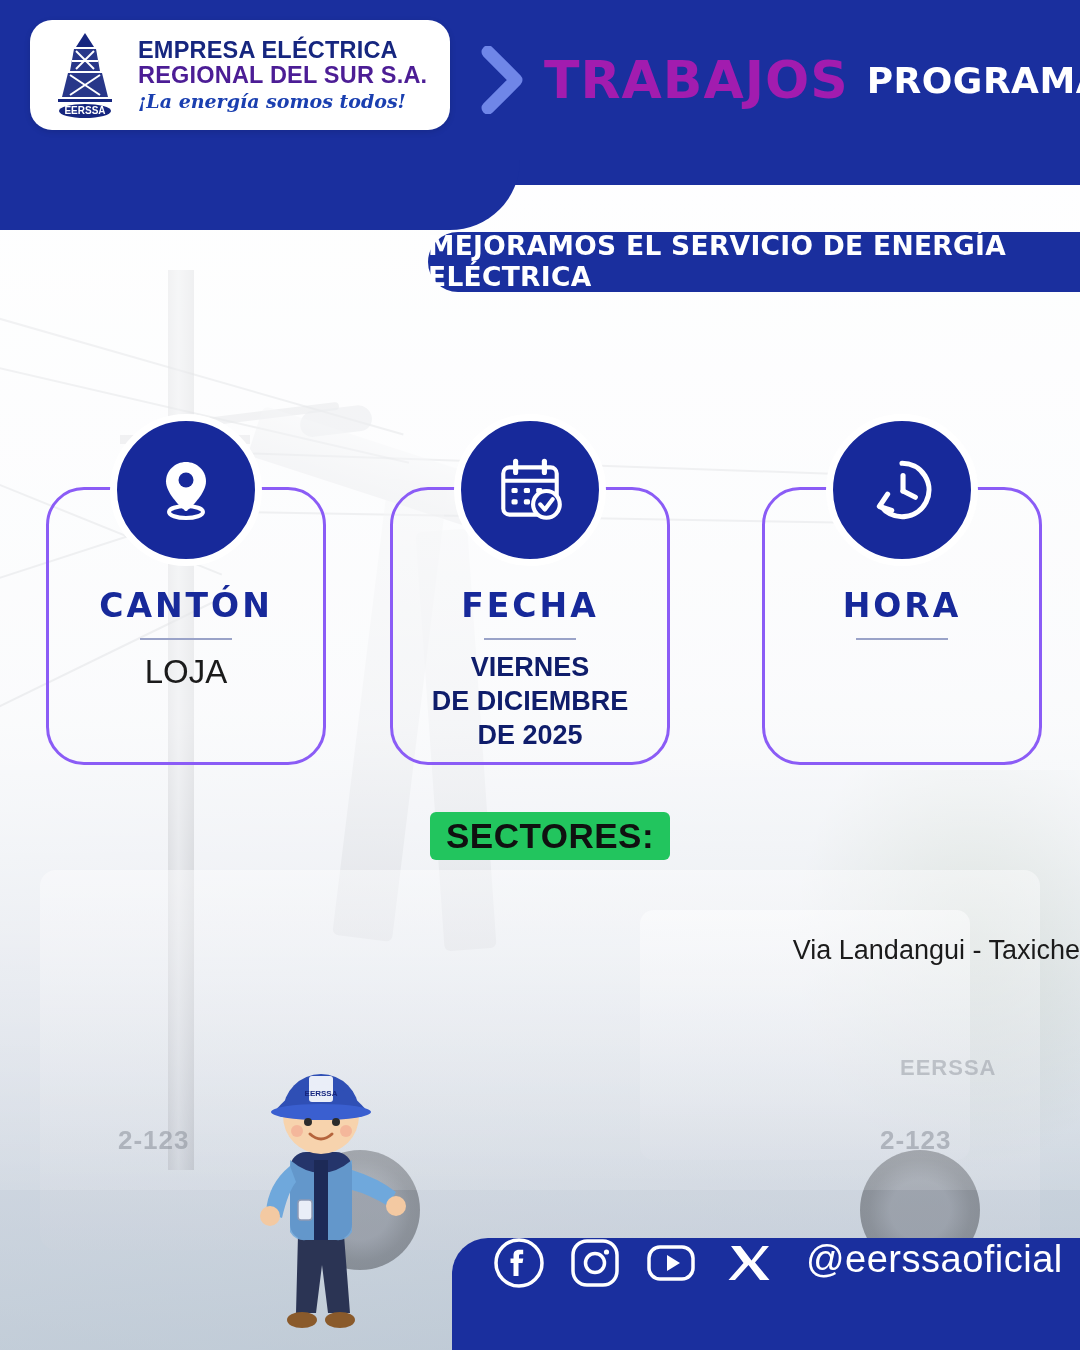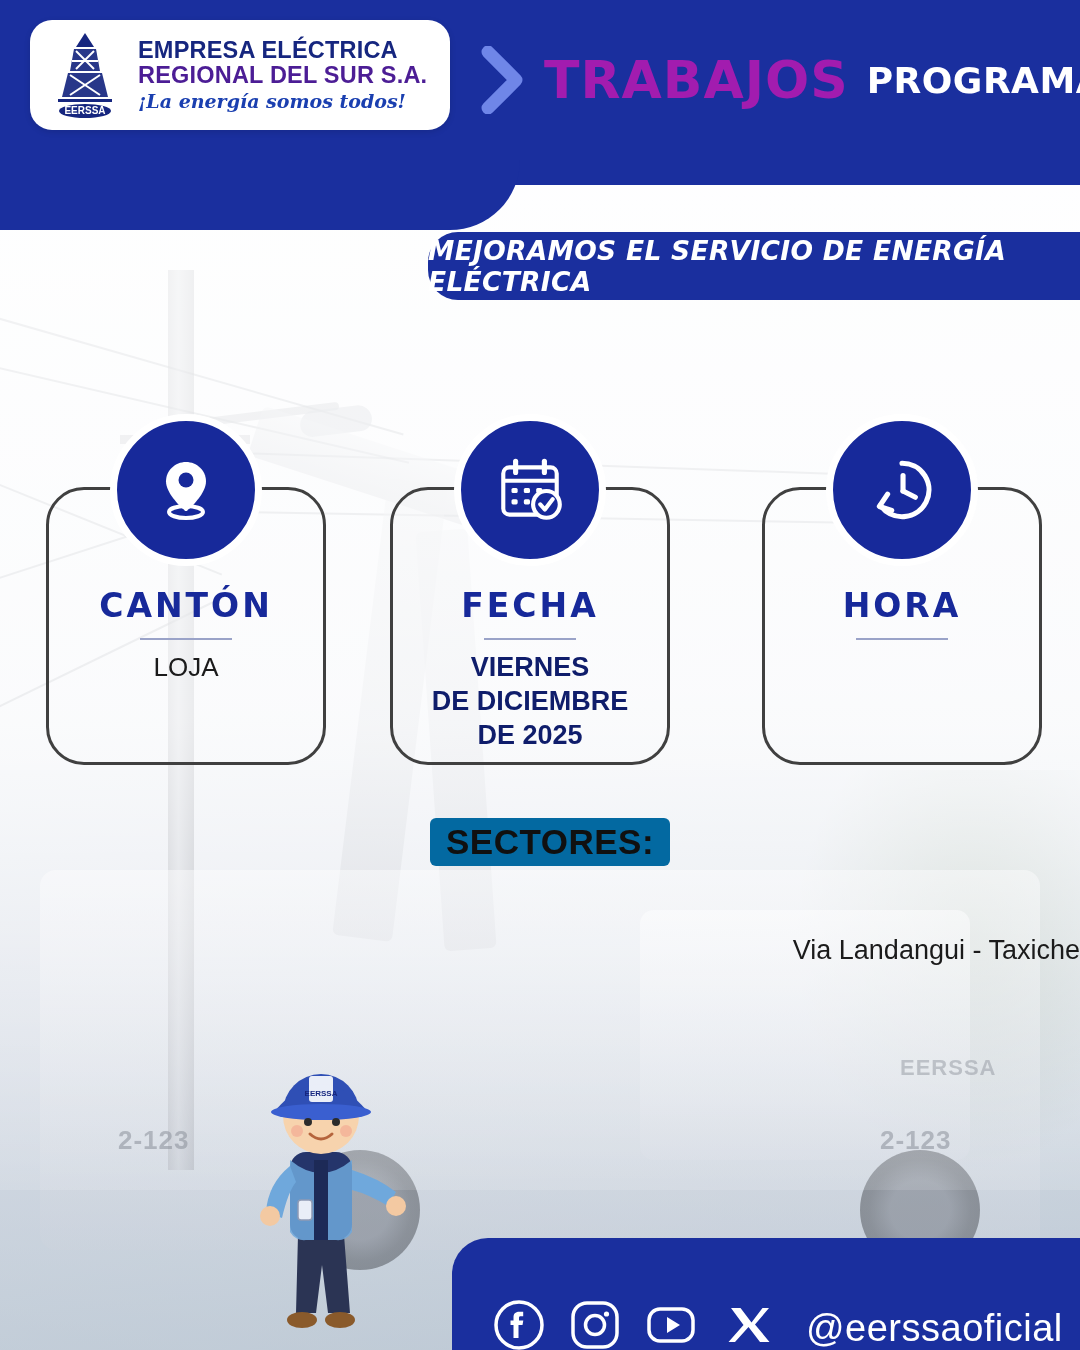--- a/index.html
+++ b/index.html
@@ -127,67 +127,67 @@
     font-family:"DejaVu Sans", sans-serif;
     font-weight:bold; font-size:52px; color:#a21caf; letter-spacing:1px;
   }
   .t-sub {
     font-family:"DejaVu Sans", sans-serif;
     font-weight:bold; font-size:36px; color:#ffffff; letter-spacing:.5px;
   }
 
   
   .subtitle-bar {
-    position:absolute; right:0; top:232px; width:652px; height:68px;
+    position:absolute; right:0; top:232px; width:652px; height:60px;
     background:#1a2f9e; border-top-left-radius:30px; border-bottom-left-radius:30px;
-    display:flex; align-items:center; justify-content:center;font-style:italic;
+    display:flex; align-items:flex-end; justify-content:center;
   }
   .subtitle-bar span {
     font-family:"DejaVu Sans", sans-serif;
     color:#fff; font-weight:bold; font-size:26.5px; letter-spacing:.3px;
   }
 
   
   .work-title {
     position:absolute; left:0; top:355px; width:1080px; text-align:center;
     font-weight:bold; font-size:30px; color:#202020; letter-spacing:.2px;
   }
 
   
   .cards { position:absolute; left:0; top:487px; width:1080px; height:290px; }
   .card {
     position:absolute; width:280px; height:278px;
-    border:3px solid #404040; border-radius:38px; background:transparent;
+    border:3px solid #8b5cf6; border-radius:38px; background:transparent;
     display:flex; flex-direction:column; align-items:center;
     padding-top:96px;
   }
   .card.c1 { left:46px; }
   .card.c2 { left:390px; }
   .card.c3 { left:762px; }
   .badge {
     position:absolute; top:-76px; left:50%; transform:translateX(-50%);
     width:152px; height:152px; border-radius:50%;
     background:#17299a; border:7px solid #ffffff;
     display:flex; align-items:center; justify-content:center;
   }
   .card-title {
     font-family:"DejaVu Sans", sans-serif;
     font-weight:bold; font-size:33px; color:#17299a; letter-spacing:3px;
   }
   .card-rule { width:92px; height:2px; background:#9aa3c8; margin:13px 0 11px; }
   .card-value {
-    text-align:center; font-size:26px; color:#1b1b1b; line-height:1.25;
+    text-align:center; font-size:33px; color:#1b1b1b; line-height:1.25;
     padding:0 14px;
   }
   .card-value.big { font-weight:bold; font-size:27px; color:#0f1d6b; }
 
   
   .sectores-label {
     position:absolute; left:430px; top:812px; padding:4px 16px;
-    background:#0369a1; border-radius:6px;margin-top:6px;
+    background:#22c55e; border-radius:6px;
   }
   .sectores-label span {
     font-weight:bold; font-size:35px; color:#101010; letter-spacing:.5px;
   }
   .sector-list {
     position:absolute; left:0; top:930px; width:1080px; text-align:right;
   }
   .sector-list div { font-size:27px; color:#1b1b1b; line-height:1.5; }
 
   
@@ -197,21 +197,21 @@
     display:flex; align-items:center; justify-content:center;
     padding:0 26px; text-align:center;
   }
   .note p { font-size:20px; color:#1a1a1a; line-height:1.42; }
   .note b { font-weight:bold; }
 
   
   .footer {
     position:absolute; left:452px; top:1238px; width:628px; height:112px;
     background:#1a2f9e; border-top-left-radius:36px;
-    display:flex; align-items:flex-end; gap:26px; padding-left:42px;
+    display:flex; align-items:flex-start; gap:26px; padding-left:42px;
   }
   .sico { width:50px; height:50px; flex:0 0 auto; }
   .handle {
     font-size:38px; color:#fff; font-weight:normal; letter-spacing:.5px;
     margin-left:8px;
   }
 
   
   .mascot { position:absolute; left:240px; top:1020px; width:170px; height:330px; }
 </style>

